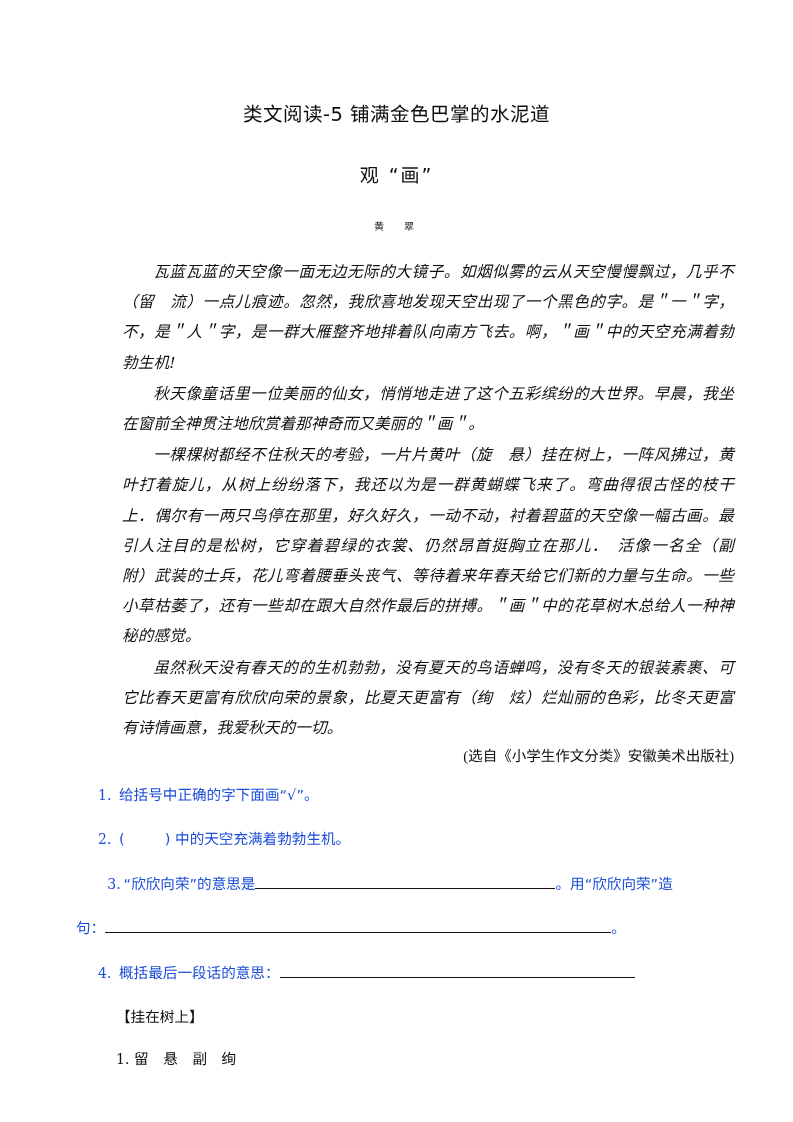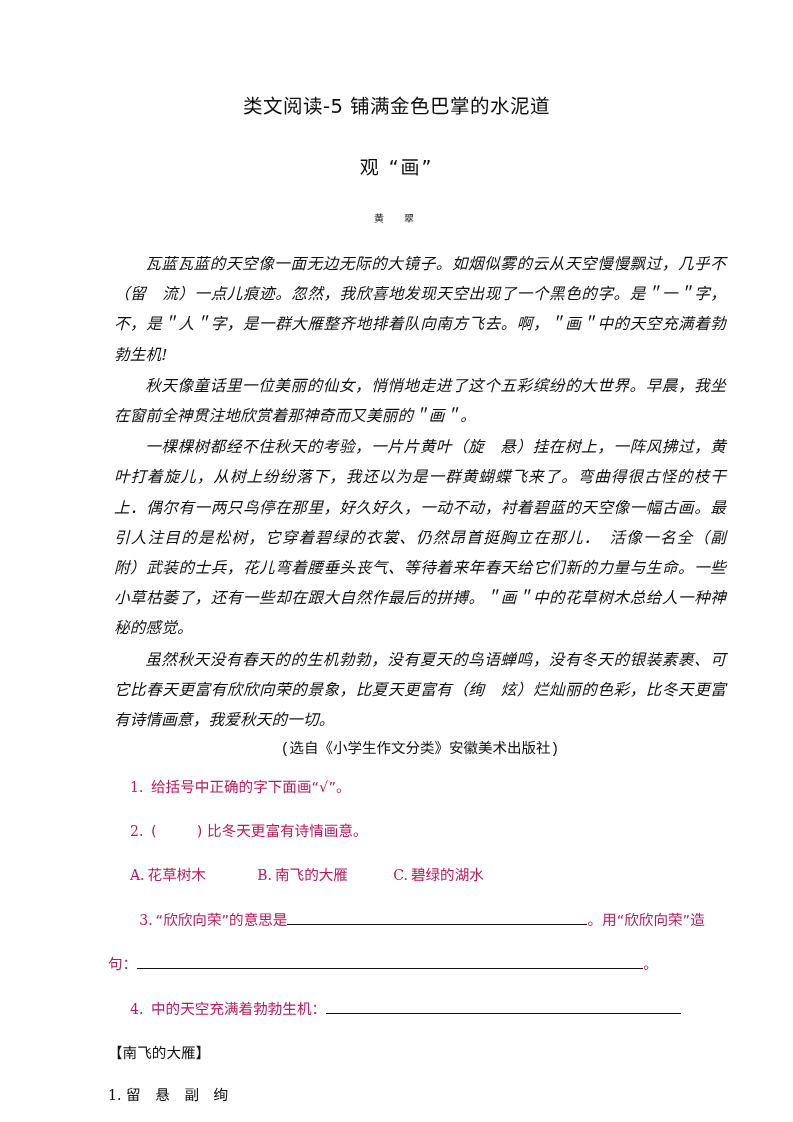--- a/index.html
+++ b/index.html
@@ -16,21 +16,21 @@
     color: #111111;
     overflow: hidden;
   }
 
   .page {
     position: absolute;
     left: 0; top: 0;
     width: 793px;
     height: 1122px;
     box-sizing: border-box;
-    padding: 8px;
+    padding: 16px;
   }
 
   
   .doc-title {
     text-align: center;
     font-family: "DejaVu Sans", "Liberation Sans", sans-serif;
     font-size: 19.5px;
     font-weight: 400;
     letter-spacing: 0.5px;
     margin: 0;
@@ -76,35 +76,35 @@
     margin: 0 0 1px 0;
     letter-spacing: 0.15px;
     font-style: italic;
     color: #101010;
   }
 
   
   .source {
     width: 612px;
     margin-left: 106px;
-    text-align: center;
-    font-family: Liberation Mono, monospace;
+    text-align: right;
+    font-family: Liberation Serif, serif;
     font-size: 14.5px;
     color: #111111;
     padding-right: 4px;
   }
 
   
   .questions {
     width: 628px;
-    margin-left: 100px;
+    margin-left: 60px;
     margin-top: 20px;
     font-family: "DejaVu Sans", "Liberation Sans", sans-serif;
     font-size: 14.6px;
-    color: #be185d;
+    color: #1d4ed8;
   }
   .q-line {
     margin: 0 0 24px 0;
     line-height: 20px;
     white-space: nowrap;
   }
   .q-indent { padding-left: 22px; }
   .q-num {
     font-family: "DejaVu Serif", "Liberation Serif", serif;
     font-size: 14px;
@@ -174,48 +174,41 @@
   <div class="questions">
 
     <div class="q-line q-indent">
       <span class="q-num">1.</span>
       <span>给括号中正确的字下面画“√”。</span>
     </div>
 
     <div class="q-line q-indent">
       <span class="q-num">2.</span>
       <span>(</span><span class="paren-gap"></span><span>)</span>
-      <span>比冬天更富有诗情画意。</span>
-    </div>
-
-    <div class="q-line q-indent">
-      <span><span class="q-num">A.</span><span>花草树木</span></span>
-      <span class="choice-gap-1"></span>
-      <span><span class="q-num">B.</span><span>南飞的大雁</span></span>
-      <span class="choice-gap-2"></span>
-      <span><span class="q-num">C.</span><span>碧绿的湖水</span></span>
-    </div>
+      <span>中的天空充满着勃勃生机。</span>
+    </div>
+
 
     <div class="q-wrap">
       <span class="q-num">3.</span><span>“欣欣向荣”的意思是</span><span class="blank blank-q3a"></span><span>。用“欣欣向荣”造</span>
     </div>
 
     <div class="q3-tail">
       <span>句：</span><span class="blank blank-q3b"></span><span class="tiny-period">。</span>
     </div>
 
     <div class="q-line q-indent">
       <span class="q-num">4.</span>
-      <span>中的天空充满着勃勃生机：</span><span class="blank blank-q4"></span>
+      <span>概括最后一段话的意思：</span><span class="blank blank-q4"></span>
     </div>
 
   </div>
 
   <div class="answers">
-    <div class="ans-head">【南飞的大雁】</div>
+    <div class="ans-head">【挂在树上】</div>
     <div class="ans-line">
       <span class="ans-num">1.</span>
       <span>留　悬　副　绚</span>
     </div>
 
   </div>
 
 </div>
 
 </body></html>

